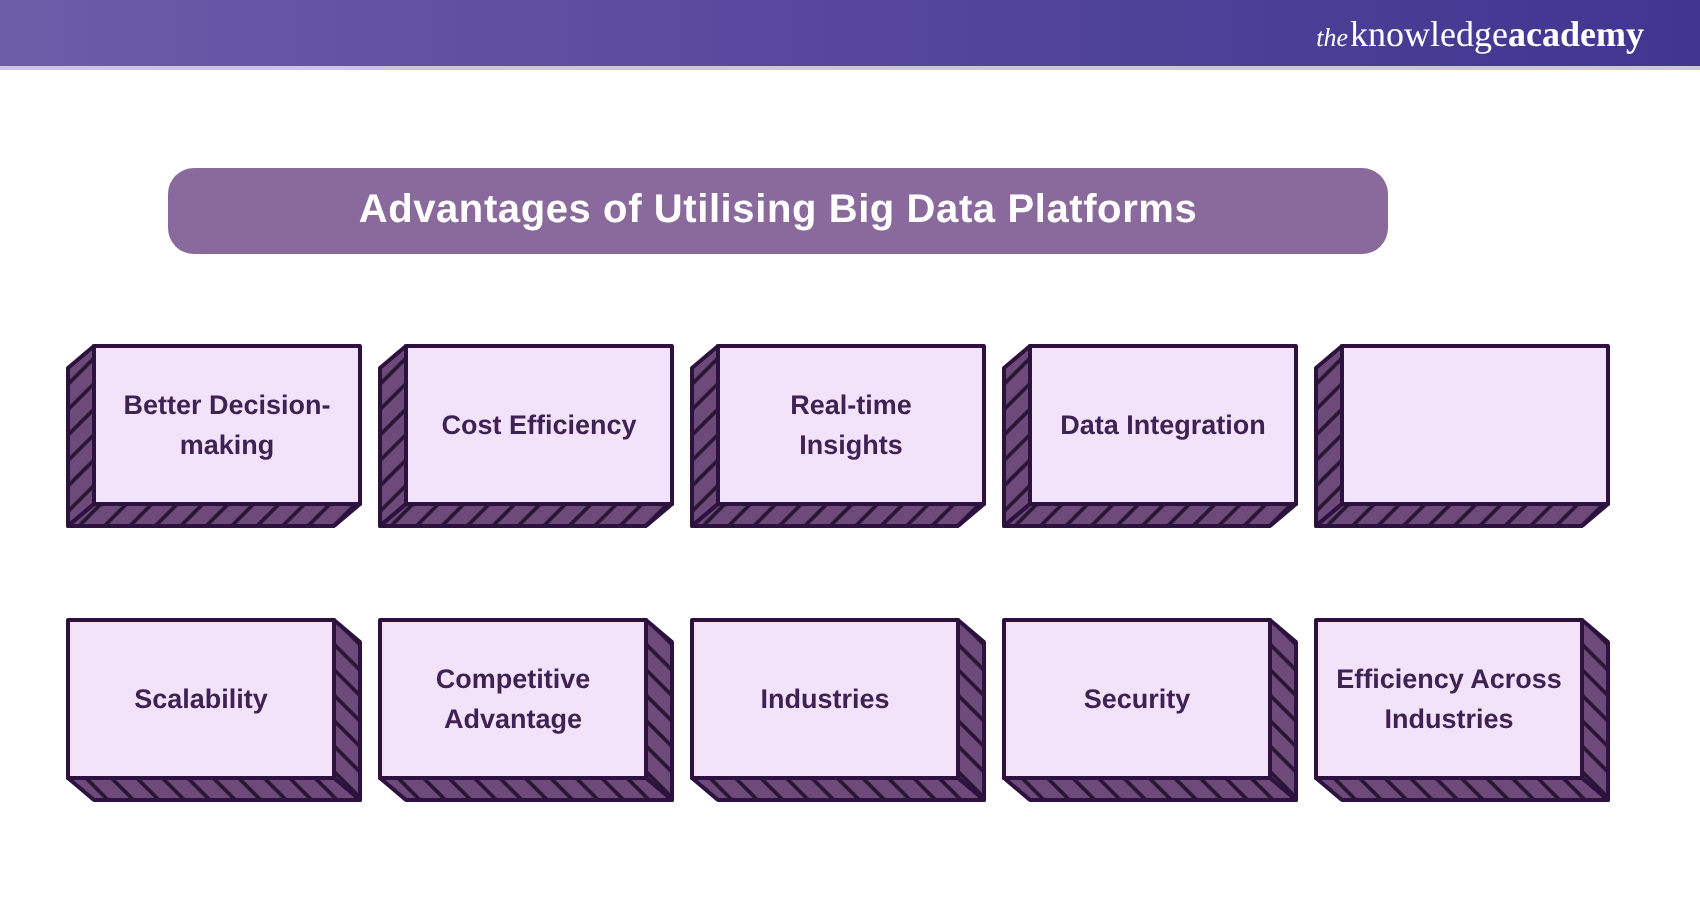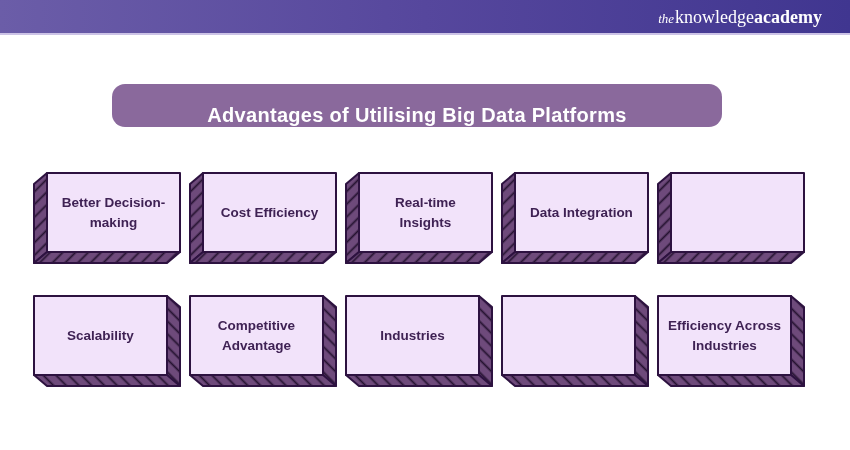--- a/index.html
+++ b/index.html
@@ -34,44 +34,44 @@
     font-size: 13px;
     margin-right: 1px;
   }
   .logo .logo-knowledge { font-weight: 400; }
   .logo .logo-academy  { font-weight: 700; }
 
   
   .banner {
     width: 610px;
     height: 43px;
-    margin: 49px 0 0 112px;
+    margin: 49px 0 0 84px;
     background: #8A699C;
     border-radius: 13px;
     display: flex;
-    align-items: flex-end;
+    align-items: center;
     justify-content: center;
   }
   .banner .banner-text {
     color: #ffffff;
     font-size: 20px;
     font-weight: 700;
     letter-spacing: 0.3px;
   }
 
   
   .cards {
     margin-top: 46px;
     padding-left: 34px;
   }
   .card-row {
     display: flex;
     gap: 10px;
   }
-  .card-row + .card-row { margin-top: 33px; }
+  .card-row + .card-row { margin-top: 47px; }
 
   .box {
     position: relative;
     width: 146px;
     height: 90px;
     flex: 0 0 146px;
   }
   .box svg.box-shape {
     position: absolute;
     left: -2px; top: -2px;
@@ -204,20 +204,21 @@
       </svg>
       <div class="label">Industries</div>
     </div>
 
     <div class="box extrude-right">
       <svg class="box-shape" viewBox="-2 -2 150 94">
         <polygon points="133,0 146,11 146,90 133,79" fill="url(#hatchB)" stroke="#2D1240" stroke-width="2" stroke-linejoin="round"></polygon>
         <polygon points="0,79 13,90 146,90 133,79" fill="url(#hatchB)" stroke="#2D1240" stroke-width="2" stroke-linejoin="round"></polygon>
         <rect x="0" y="0" width="133" height="79" fill="#F2E3FA" stroke="#2D1240" stroke-width="2" stroke-linejoin="round"></rect>
       </svg>
+      <div class="label">Security</div>
     </div>
 
     <div class="box extrude-right">
       <svg class="box-shape" viewBox="-2 -2 150 94">
         <polygon points="133,0 146,11 146,90 133,79" fill="url(#hatchB)" stroke="#2D1240" stroke-width="2" stroke-linejoin="round"></polygon>
         <polygon points="0,79 13,90 146,90 133,79" fill="url(#hatchB)" stroke="#2D1240" stroke-width="2" stroke-linejoin="round"></polygon>
         <rect x="0" y="0" width="133" height="79" fill="#F2E3FA" stroke="#2D1240" stroke-width="2" stroke-linejoin="round"></rect>
       </svg>
       <div class="label">Efficiency Across
 Industries</div>

